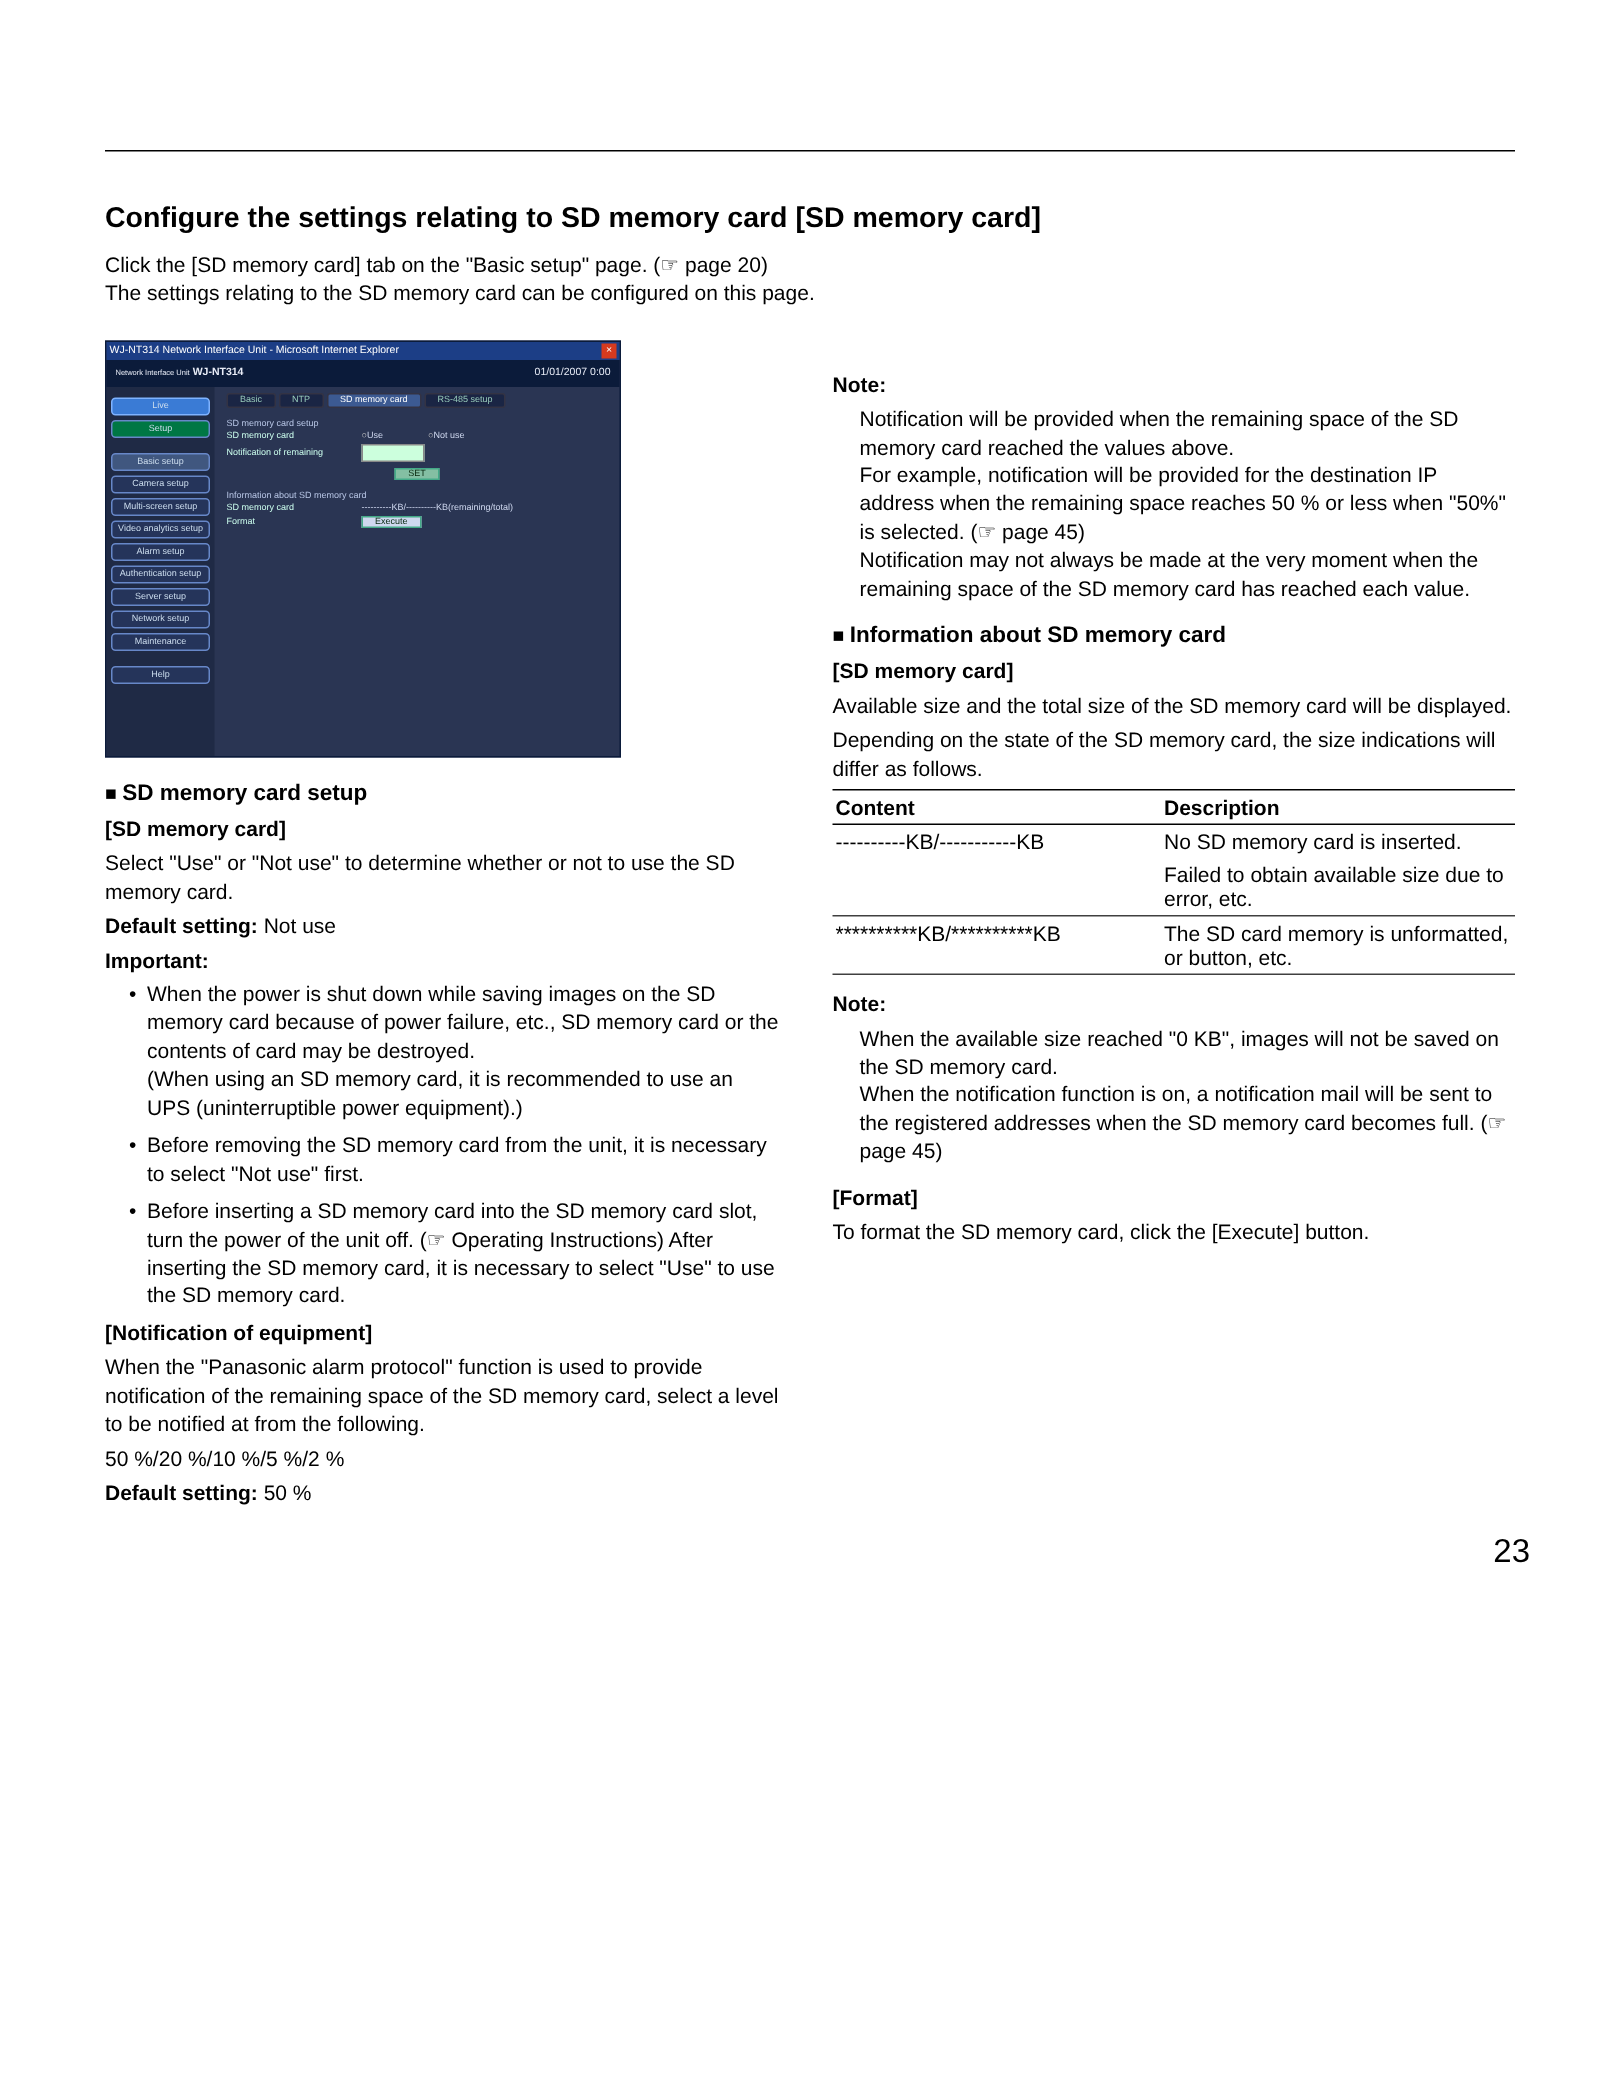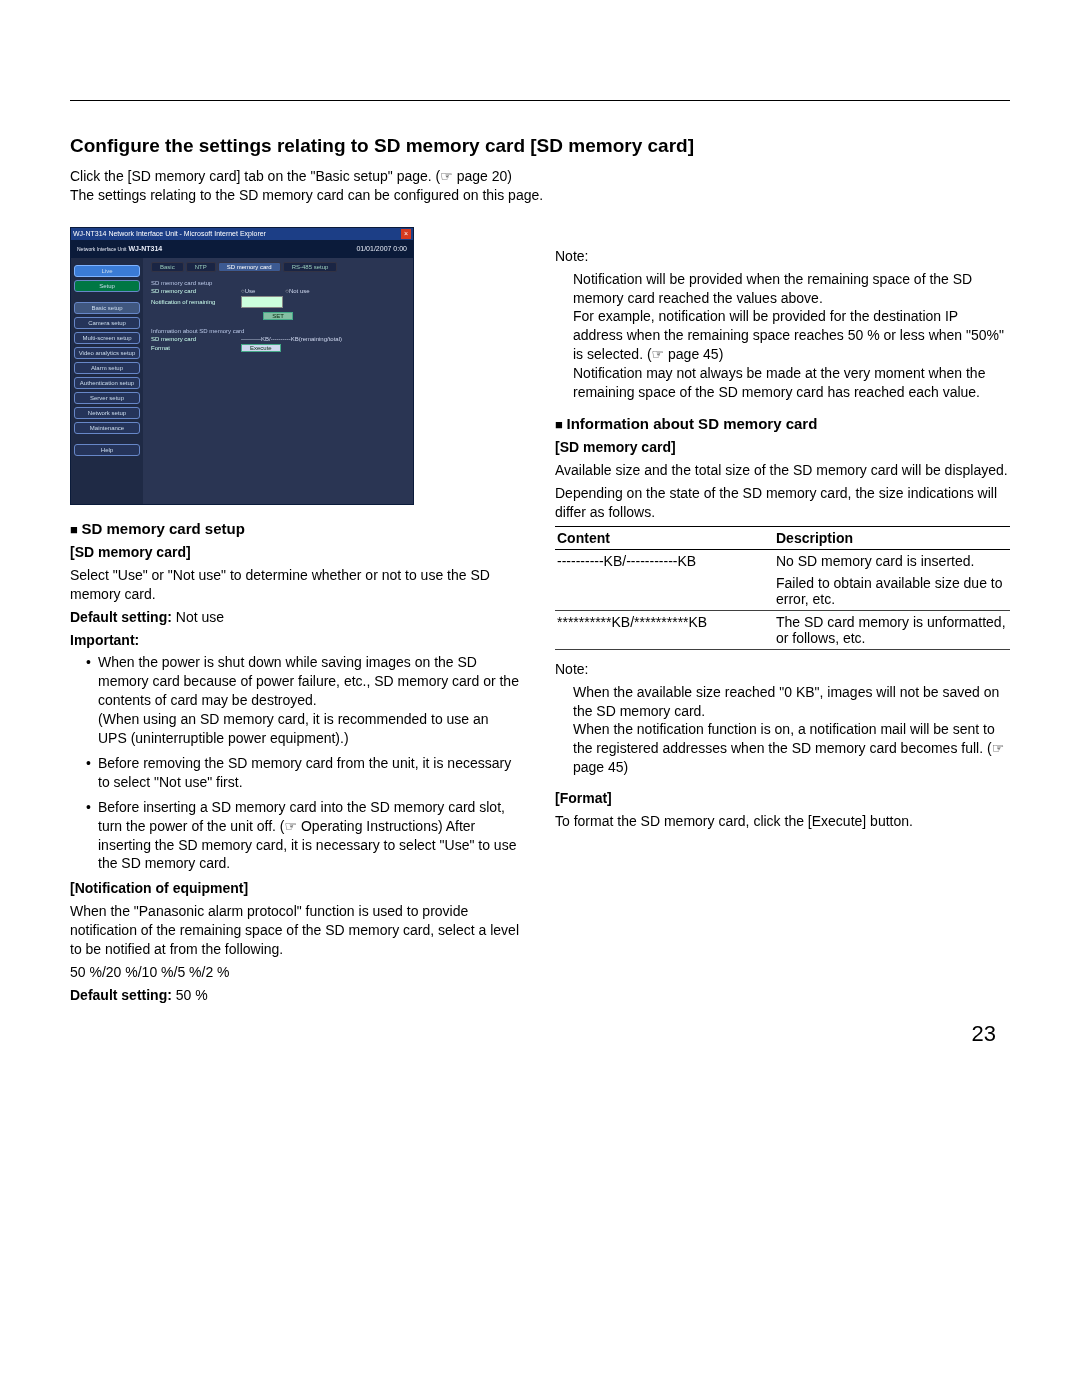--- a/index.html
+++ b/index.html
@@ -37,21 +37,21 @@
 
   .section-head { font-weight: bold; font-size: 15px; margin: 16px 0 4px 0; }
   .section-head::before { content: "\25A0  "; font-size: 13px; }
   .field-label { font-weight: bold; margin: 2px 0 2px 0; }
   .subhead { font-weight: bold; margin: 16px 0 2px 0; }
 
   ul.notes { list-style: none; padding: 0 0 0 16px; margin: 2px 0 2px 0; }
   ul.notes > li { position: relative; padding-left: 12px; margin-bottom: 6px; line-height: 1.35; }
   ul.notes > li::before { content: "\2022"; position: absolute; left: 0; top: 0; }
   .noteblock { padding-left: 18px; margin-bottom: 12px; line-height: 1.35; }
-  .noteheader { font-weight: normal; margin: 0 0 2px 0; }
+  .noteheader { font-weight: bold; margin: 0 0 2px 0; }
 
   
   .shot {
     width: 342px; height: 276px;
     background: #2a3553;
     position: relative;
     font-size: 7px;
     color: #cfd8ef;
     margin: 0 0 14px 0;
     border: 1px solid #0b1b3a;
@@ -82,21 +82,21 @@
   .tab { background:#1a2544; border:1px solid #334; padding:1px 8px; border-radius:2px; color:#9cb; font-size:6px;}
   .tab.active { background:#3c5a92; color:#fff;}
   .grp { font-size:6px; color:#b8c6e6; margin:6px 0 2px 0;}
   .row { display:flex; align-items:center; font-size:6px; margin:2px 0;}
   .row .lbl { width:90px; color:#cfe;}
   .sel { background:#cfd; color:#000; border:1px solid #888; width:40px; height:10px;}
   .ex { display:inline-block; background:#84bfa3; color:#08290f; border:1px solid #4a8; padding:0 8px; font-size:6px;}
   .radio::before{ content:"\25CB "; color:#ccc;}
 
   .page-num {
-    position: absolute; bottom: 46px; right: 84px;
+    position: absolute; bottom: 46px; right: 60px;
     font-size: 22px;
   }
 
   table.t {
     border-collapse: collapse;
     width: 455px;
     font-size: 14px;
     margin: 4px 16px 10px 0;
   }
   table.t th {
@@ -231,21 +231,21 @@
         <tr>
           <td class="noborder">----------KB/-----------KB</td>
           <td class="noborder">No SD memory card is inserted.</td>
         </tr>
         <tr>
           <td></td>
           <td>Failed to obtain available size due to error, etc.</td>
         </tr>
         <tr>
           <td>**********KB/**********KB</td>
-          <td>The SD card memory is unformatted, or follows, etc.</td>
+          <td>The SD card memory is unformatted, or button, etc.</td>
         </tr>
       </tbody>
         </table>
 
       <p class="noteheader">Note:</p>
       <div class="noteblock">
         <span>When the available size reached "0 KB", images will not be saved on the SD memory card.</span><br>
         <span>When the notification function is on, a notification mail will be sent to the registered addresses when the SD memory card becomes full. (☞ page 45)</span>
       </div>
 

